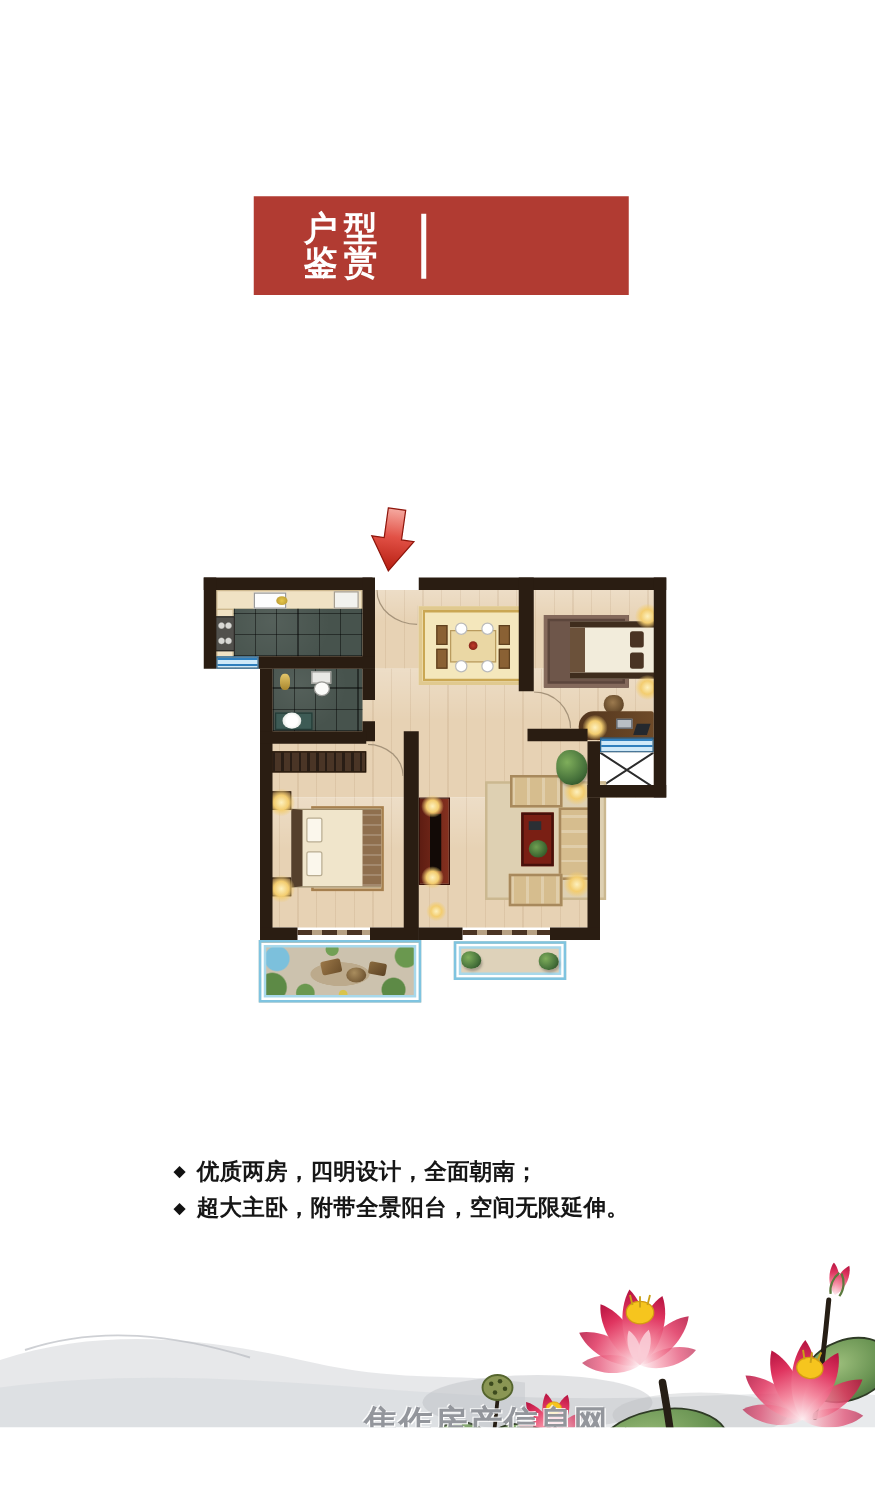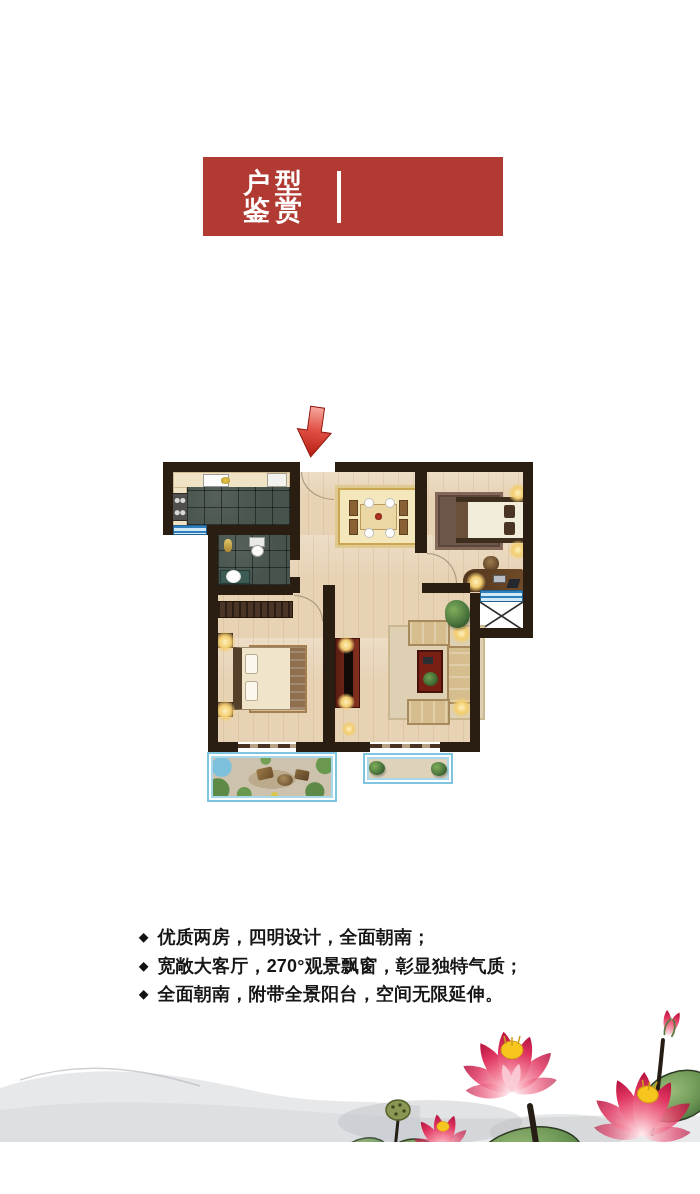--- a/index.html
+++ b/index.html
@@ -221,22 +221,21 @@
 
     <div class="slide" style="left:75px;top:339px;width:58px;"></div>
     <div class="slide" style="left:207px;top:339px;width:70px;"></div>
     <div class="arc" style="left:138px;top:67px;width:33px;height:28px;border-width:0 0 1px 1px;border-radius:0 0 0 100%;"></div>
     <div class="arc" style="left:131px;top:190px;width:29px;height:26px;border-width:1px 1px 0 0;border-radius:0 100% 0 0;"></div>
     <div class="arc" style="left:264px;top:148px;width:30px;height:30px;border-width:1px 1px 0 0;border-radius:0 100% 0 0;"></div>
   </div>
 
   <div class="features">
     <div><span class="bullet">◆</span><span>优质两房，四明设计，全面朝南；</span></div>
-    <div><span class="bullet">◆</span><span>宽敞大客厅，270°观景飘窗，彰显独特气质；</span></div>
-    <div><span class="bullet">◆</span><span>全面朝南，附带全景阳台，空间无限延伸。</span></div>
+    <div><span class="bullet">◆</span><span>超大主卧，附带全景阳台，空间无限延伸。</span></div>
   </div>
 
   <div class="art">
     <svg width="700" height="184" viewBox="0 0 700 184">
       <defs>
         <linearGradient id="pg" x1="0" y1="1" x2="0" y2="0">
           <stop offset="0" stop-color="#fdeef1"></stop>
             <stop offset=".35" stop-color="#f48aa0"></stop>
           <stop offset=".7" stop-color="#e03560"></stop>
             <stop offset="1" stop-color="#b5123f"></stop>
@@ -326,16 +325,17 @@
         <use href="#petal" transform="rotate(12)" fill="url(#pg)"></use>
         <path d="M-8,0 C-14,-14 -10,-30 -2,-40 M8,0 C14,-14 10,-30 2,-40" stroke="#5c7a3e" stroke-width="4" fill="none"></path>
       </g>
       <rect x="0" y="150" width="700" height="34" fill="url(#wash)"></rect>
     </svg>
 
     
     
   </div>
 
+  <div class="wm-main">焦作房产信息网</div>
   <div class="wm-corner1">焦作房信网</div>
   <div class="wm-corner2">WWW.JZFCXW.COM</div>
 
 </div>
 
 </body></html>

